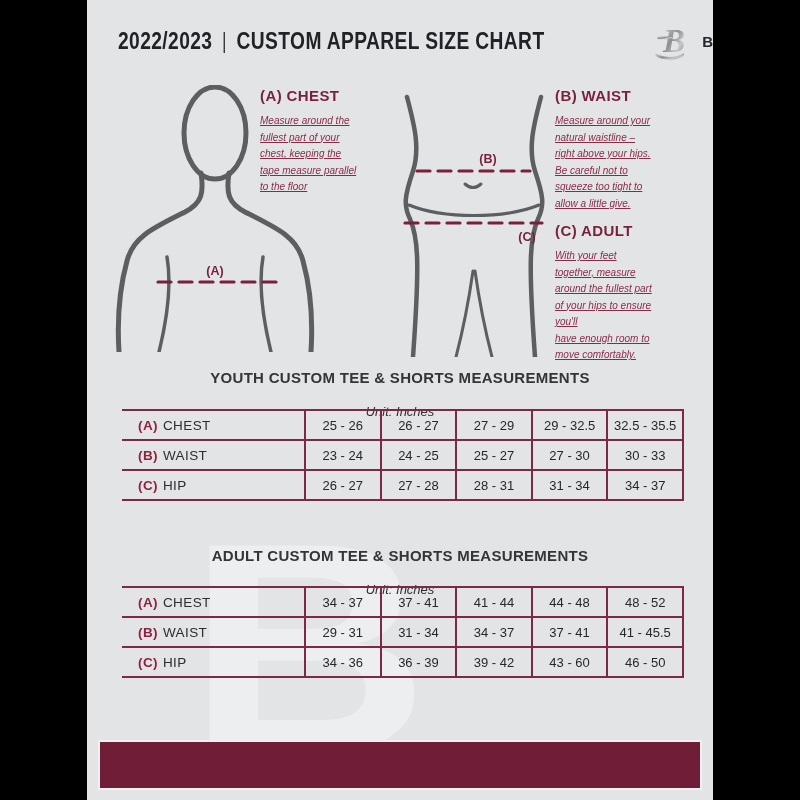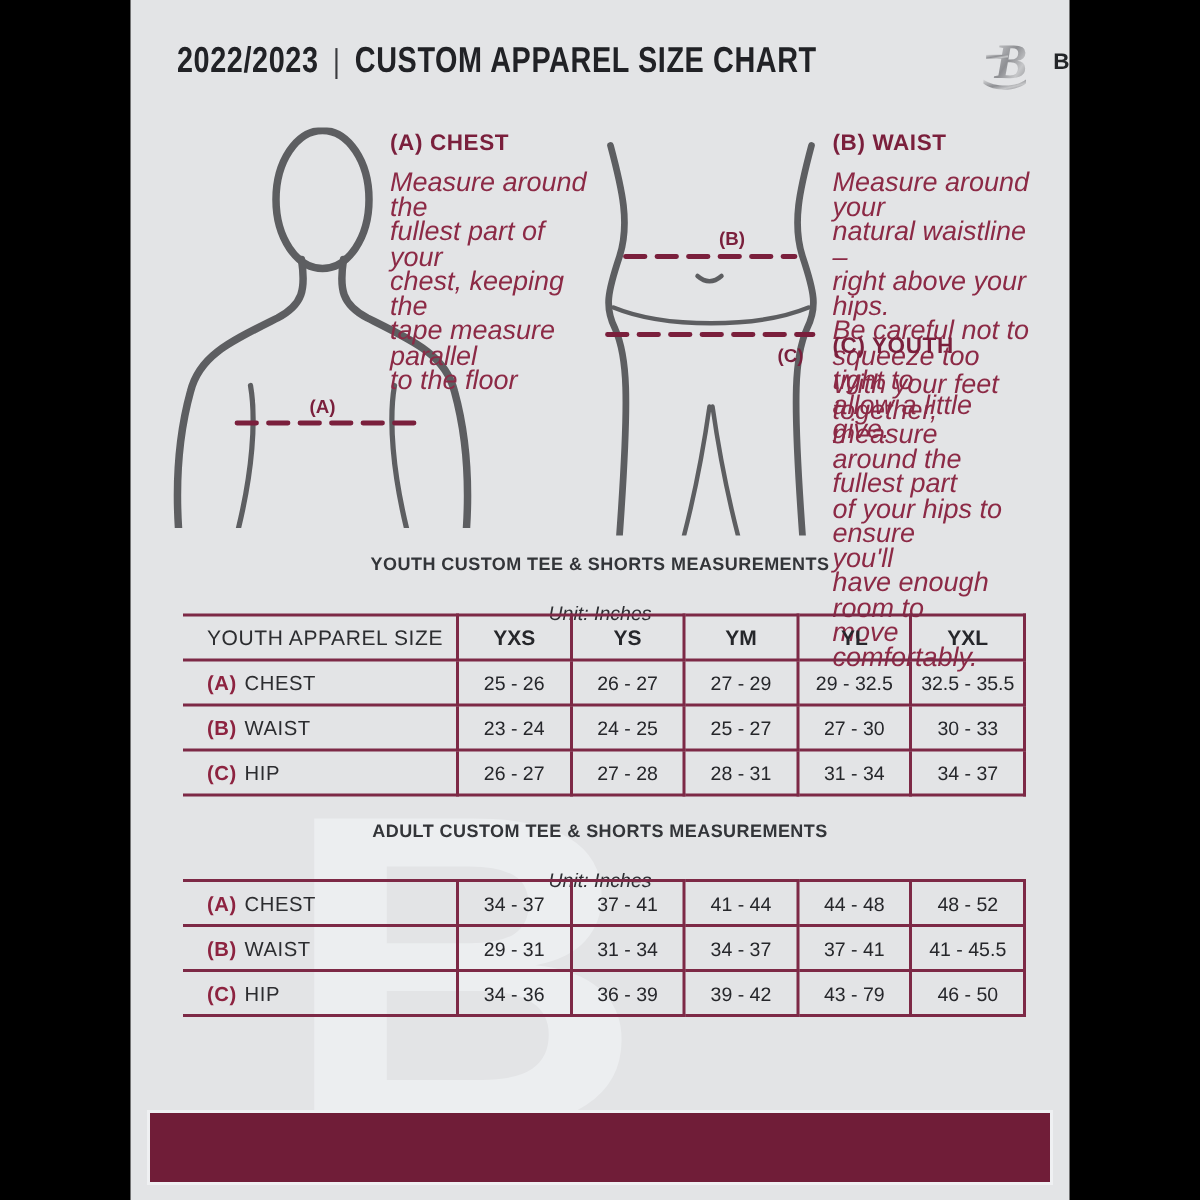--- a/index.html
+++ b/index.html
@@ -46,26 +46,27 @@
   .fig{position:absolute;}
   .fig path,.fig ellipse{fill:none; stroke:var(--silhouette); stroke-linecap:round;}
   .fig .dash{stroke:var(--maroon-text); stroke-width:3.2; stroke-dasharray:13 8;}
   .fig .lbl{fill:var(--maroon-text); font-weight:700; font-size:12.5px; font-family:"Liberation Sans",sans-serif;}
   .guide-block{position:absolute; width:132px;}
   .guide-h{
     font-size:15px; font-weight:800; color:var(--maroon-text); letter-spacing:.4px; margin-bottom:9px;
     white-space:nowrap;
   }
   .guide-p{
-    font-size:18px; font-style:italic; color:var(--maroon-desc); line-height:16.5px;
+    font-size:10px; font-style:italic; color:var(--maroon-desc); line-height:16.5px;
     white-space:pre-line;
+    text-decoration:underline;
   }
   
   .sec-title{position:absolute; left:0; width:626px; text-align:center; z-index:2;}
-  .sec-title .t{font-size:12px; font-weight:700; color:#333539; letter-spacing:.3px;}
+  .sec-title .t{font-size:15px; font-weight:700; color:#333539; letter-spacing:.3px;}
   .sec-title .u{font-size:13px; font-style:italic; color:#2f3034; margin-top:18px;}
   table.size{
     position:absolute; left:35px; width:561px; border-collapse:collapse; table-layout:fixed; z-index:2;
   }
   table.size td{
     border-top:2px solid var(--maroon-line);
     border-bottom:2px solid var(--maroon-line);
     border-right:2px solid var(--maroon-line);
     height:30px; text-align:center; vertical-align:middle;
     font-size:13px; color:var(--ink); background:transparent;
@@ -157,21 +158,21 @@
       <div class="guide-h">(B) WAIST</div>
       <div class="guide-p">Measure around your
 natural waistline –
 right above your hips.
 Be careful not to
 squeeze too tight to
 allow a little give.</div>
     </div>
 
     <div class="guide-block" style="left:468px; top:137px;">
-      <div class="guide-h">(C) YOUTH</div>
+      <div class="guide-h">(C) ADULT</div>
       <div class="guide-p">With your feet
 together, measure
 around the fullest part
 of your hips to ensure
 you'll
 have enough room to
 move comfortably.</div>
     </div>
   </div>
 
@@ -183,28 +184,20 @@
   <table class="size" style="top:409px;">
     <colgroup>
         <col class="c0">
         <col class="cn">
         <col class="cn">
         <col class="cn">
         <col class="cn">
         <col class="cn">
       </colgroup>
     <tbody>
-        <tr class="head">
-      <td class="first">YOUTH APPAREL SIZE</td>
-      <td>YXS</td>
-      <td>YS</td>
-      <td>YM</td>
-      <td>YL</td>
-      <td>YXL</td>
-    </tr>
     <tr>
       <td class="first"><span class="pfx">(A)</span><span>CHEST</span></td>
       <td>25 - 26</td>
       <td>26 - 27</td>
       <td>27 - 29</td>
       <td>29 - 32.5</td>
       <td>32.5 - 35.5</td>
     </tr>
     <tr>
       <td class="first"><span class="pfx">(B)</span><span>WAIST</span></td>
@@ -254,20 +247,20 @@
       <td>31 - 34</td>
       <td>34 - 37</td>
       <td>37 - 41</td>
       <td>41 - 45.5</td>
     </tr>
     <tr>
       <td class="first"><span class="pfx">(C)</span><span>HIP</span></td>
       <td>34 - 36</td>
       <td>36 - 39</td>
       <td>39 - 42</td>
-      <td>43 - 79</td>
+      <td>43 - 60</td>
       <td>46 - 50</td>
     </tr>
   </tbody>
     </table>
 
   <div class="footer-bar"></div>
 </div>
 
 </body></html>

